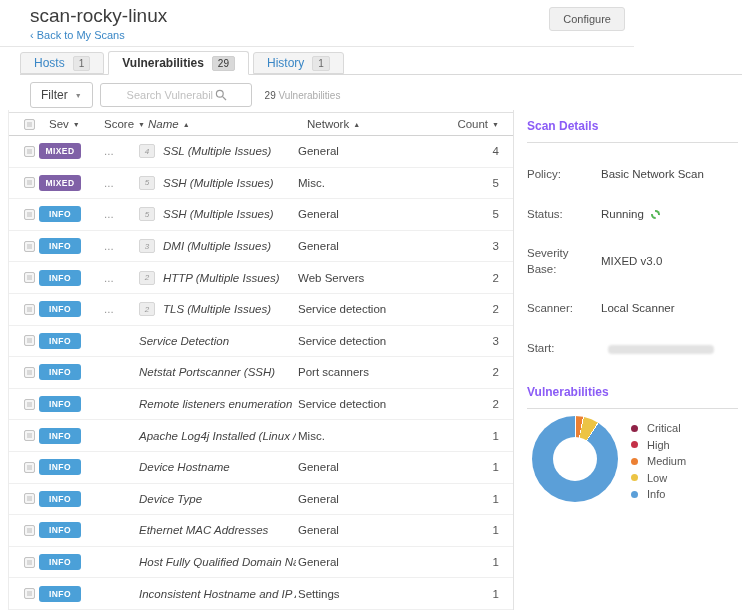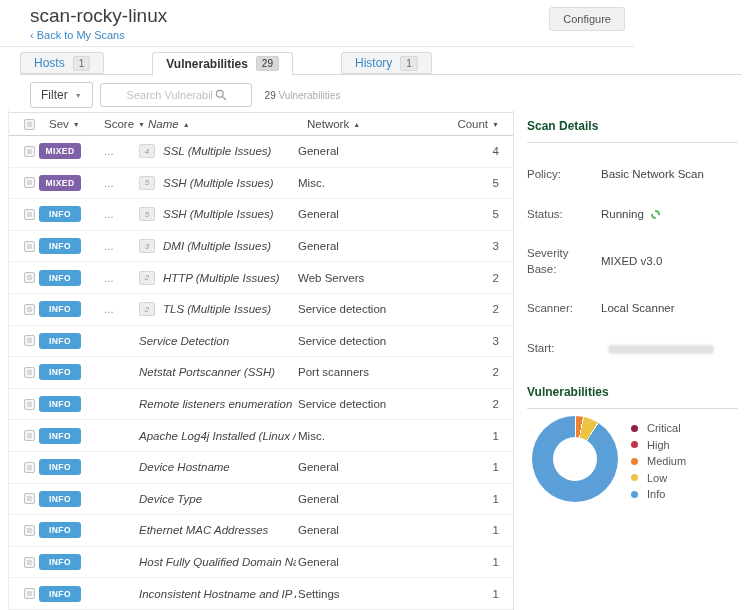--- a/index.html
+++ b/index.html
@@ -14,21 +14,21 @@
   .page-header { position:absolute; top:0; left:0; width:634px; height:47px;
     border-bottom:1px solid #e6e6e6; background:#fff; }
   .page-title { position:absolute; left:30px; top:5px; font-size:19px; color:#3c3c3c; }
   .back-link { position:absolute; left:30px; top:29px; font-size:11px; color:#3a87c6; cursor:pointer; }
   .back-link .chev { margin-right:3px; }
   .configure-btn { position:absolute; right:9px; top:7px; font-size:11px; color:#555;
     background:#f1f1f1; border:1px solid #dcdcdc; border-radius:3px; padding:5px 13px; cursor:pointer; }
 
   
   .tabs-bar { position:absolute; top:52px; left:20px; right:8px; height:23px;
-    display:flex; align-items:center; border-bottom:1px solid #d9d9d9;gap:44px; }
+    display:flex; align-items:flex-end; border-bottom:1px solid #d9d9d9; }
   .tab { display:flex; align-items:center; gap:8px; padding:0 13px; height:22px;
     font-size:12px; color:#3a87c6; background:#f4f4f4; border:1px solid #d9d9d9;
     border-radius:3px 3px 0 0; margin-right:4px; cursor:pointer; }
   .tab.active { background:#fff; color:#333; font-weight:bold; height:24px;
     margin-bottom:-1px; border-bottom:1px solid #fff; }
   .tab-badge { font-size:10px; background:#e7e7e7; border:1px solid #d9d9d9;
     border-radius:2px; padding:1px 5px; color:#666; font-weight:normal; }
   .tab.active .tab-badge { background:#d9d9d9; border-color:#cfcfcf; color:#333; }
 
   
@@ -63,21 +63,21 @@
     background:#d9d9d9; box-shadow:inset 0 0 0 2px #f5f5f5; cursor:pointer; }
   .sev-badge { width:42px; height:16px; border-radius:3px; color:#fff; font-size:8.5px;
     font-weight:bold; letter-spacing:.4px; display:flex; align-items:center; justify-content:center; }
   .score-dots { color:#999; }
   .group-icon { width:16px; height:14px; background:#ededed; border:1px solid #d6d6d6;
     border-radius:2px; font-size:8px; color:#999; display:inline-flex; align-items:center;
     justify-content:center; margin-right:8px; flex:0 0 auto; }
 
   
   .side-panel { position:absolute; top:110px; left:527px; width:211px; }
-  .panel-heading { font-size:12px; font-weight:bold; color:#14532d; padding:9px 0 9px;
+  .panel-heading { font-size:12px; font-weight:bold; color:#8b5cf6; padding:9px 0 9px;
     border-bottom:1px solid #ddd; }
   .details-grid { margin-top:9px; }
   .detail-row { display:flex; line-height:15.5px; font-size:11.5px;margin-top:24px; }
   .detail-label { width:74px; color:#555; flex:0 0 auto; }
   .detail-value { color:#444; display:flex; align-items:center; gap:7px; }
   .spinner-icon { width:9px; height:9px; border:2px dashed #53b553; border-radius:50%; display:inline-block; }
   .redacted-bar { width:106px; height:9px; background:#e2e2e2; border-radius:4px;
     filter:blur(1.2px); margin-top:3px; display:none; }
   .vuln-heading-wrap { margin-top:20px; }
 

